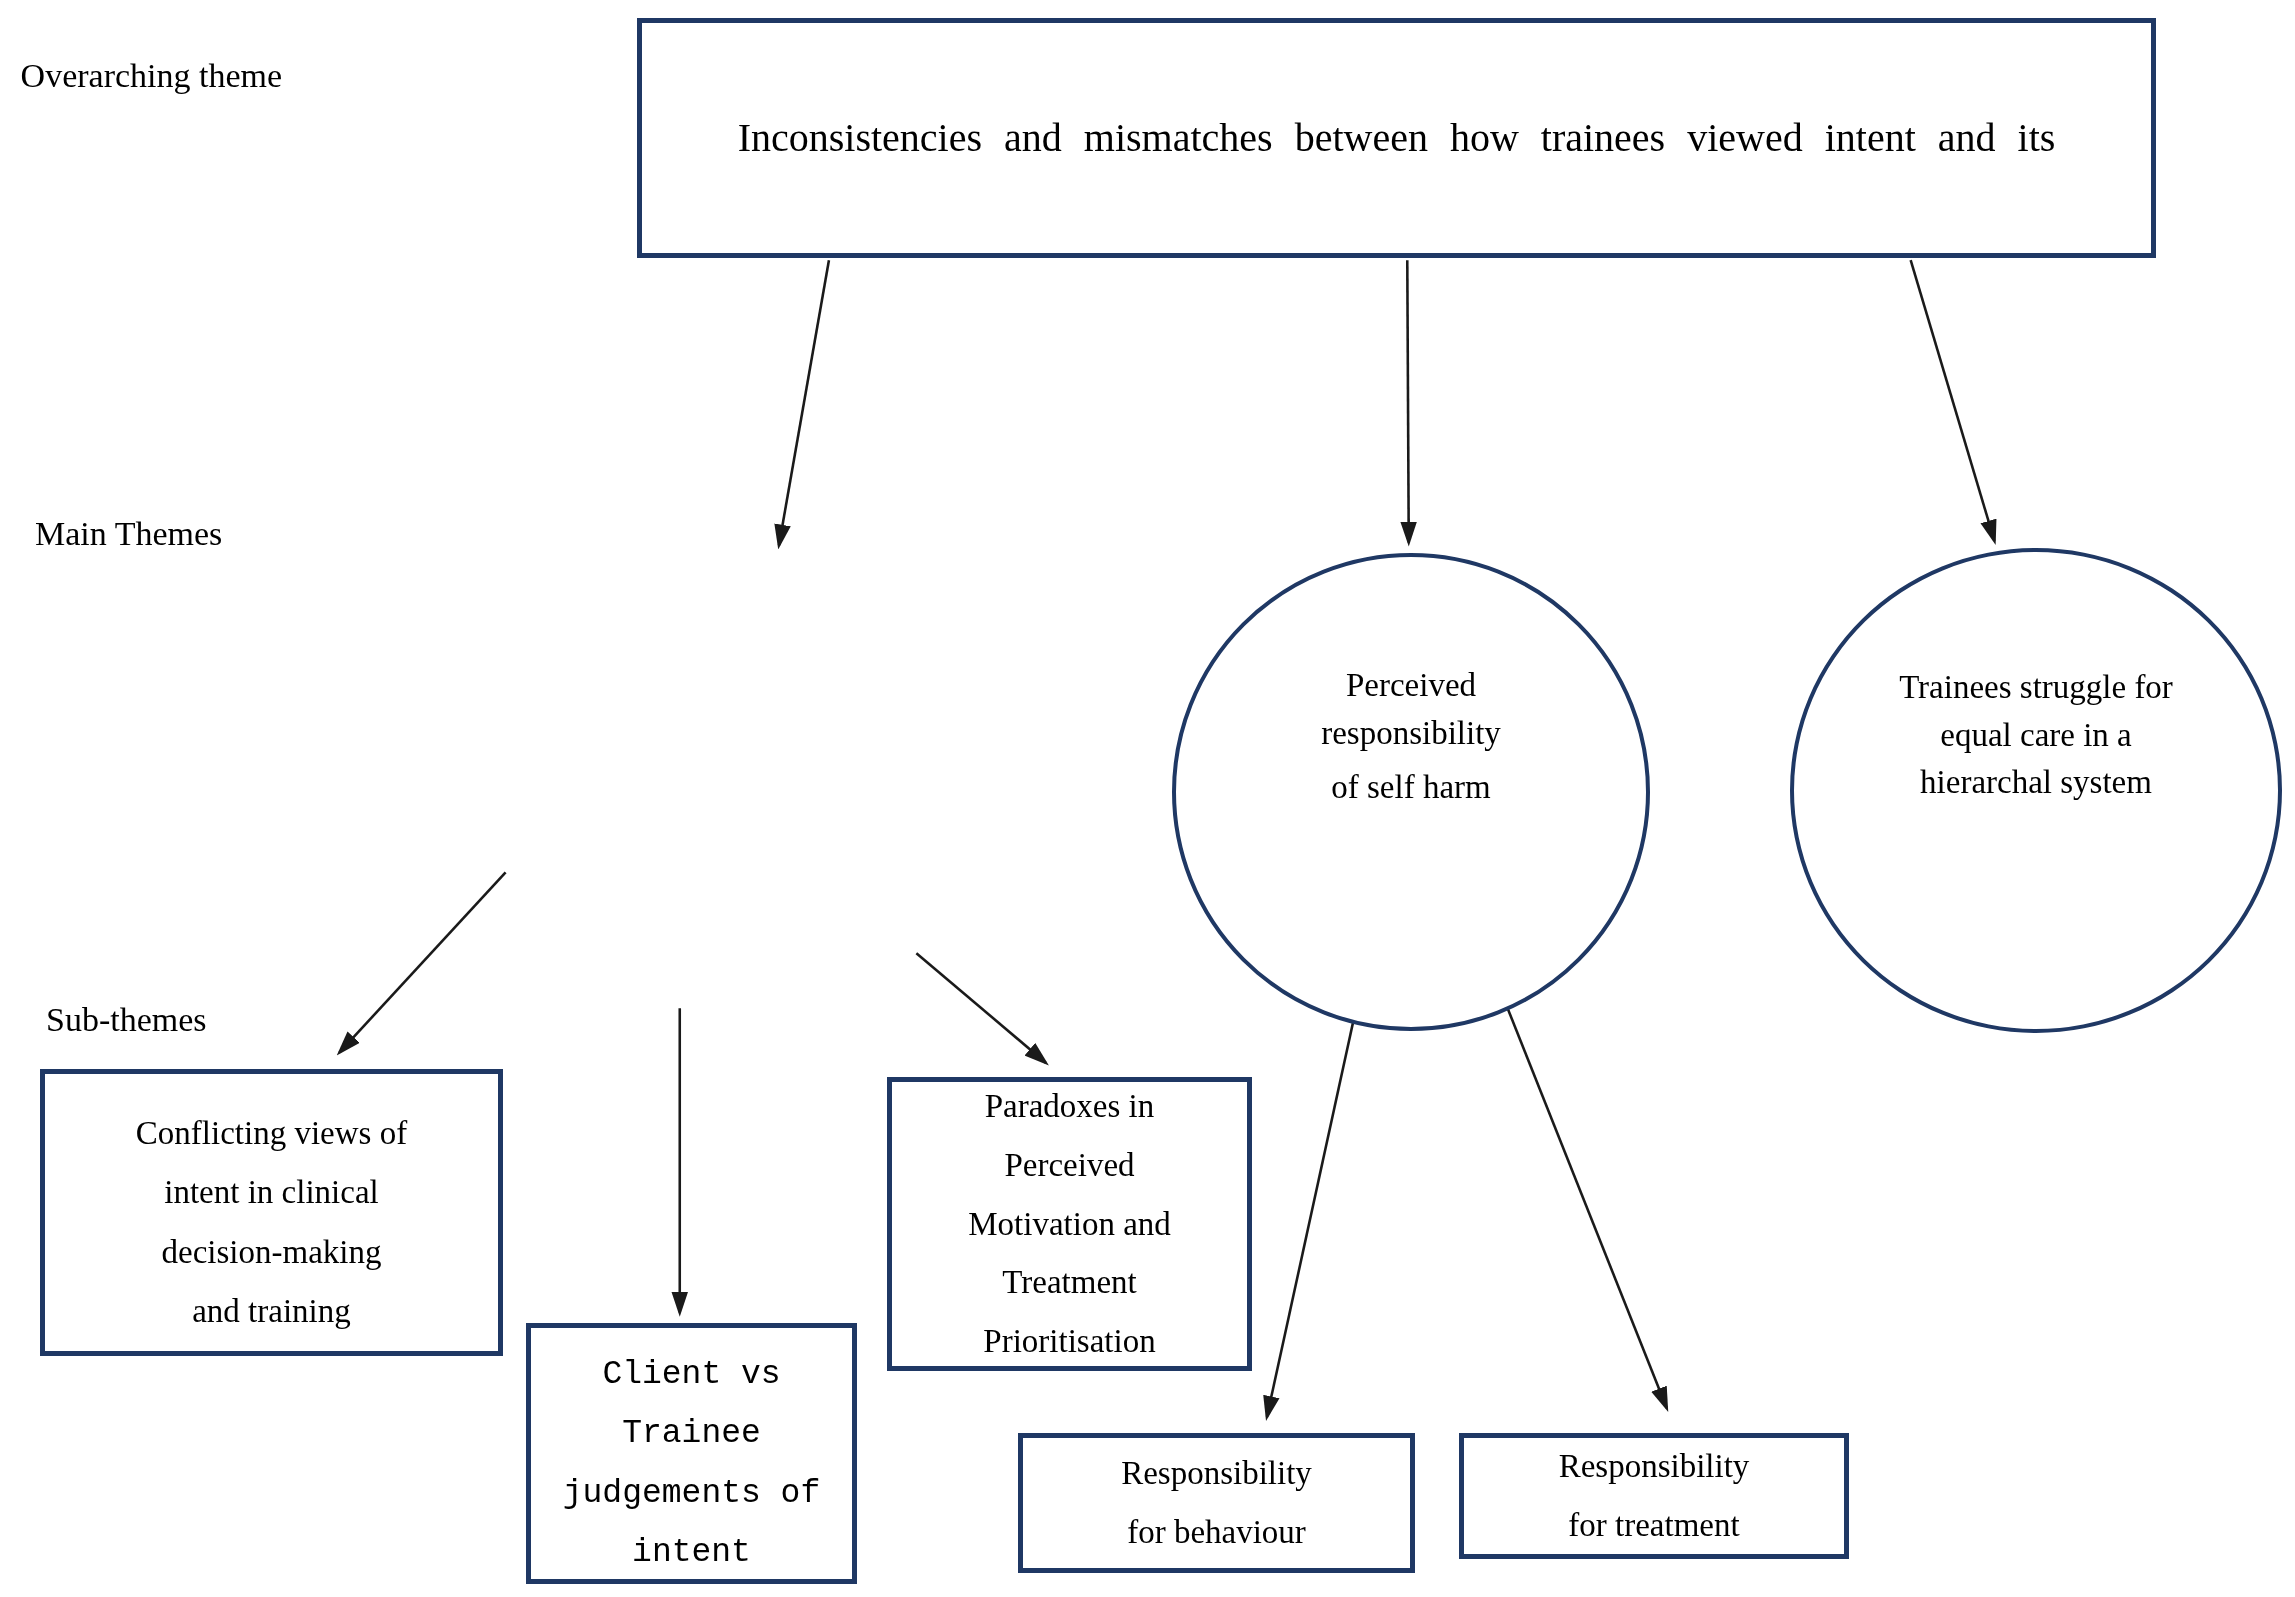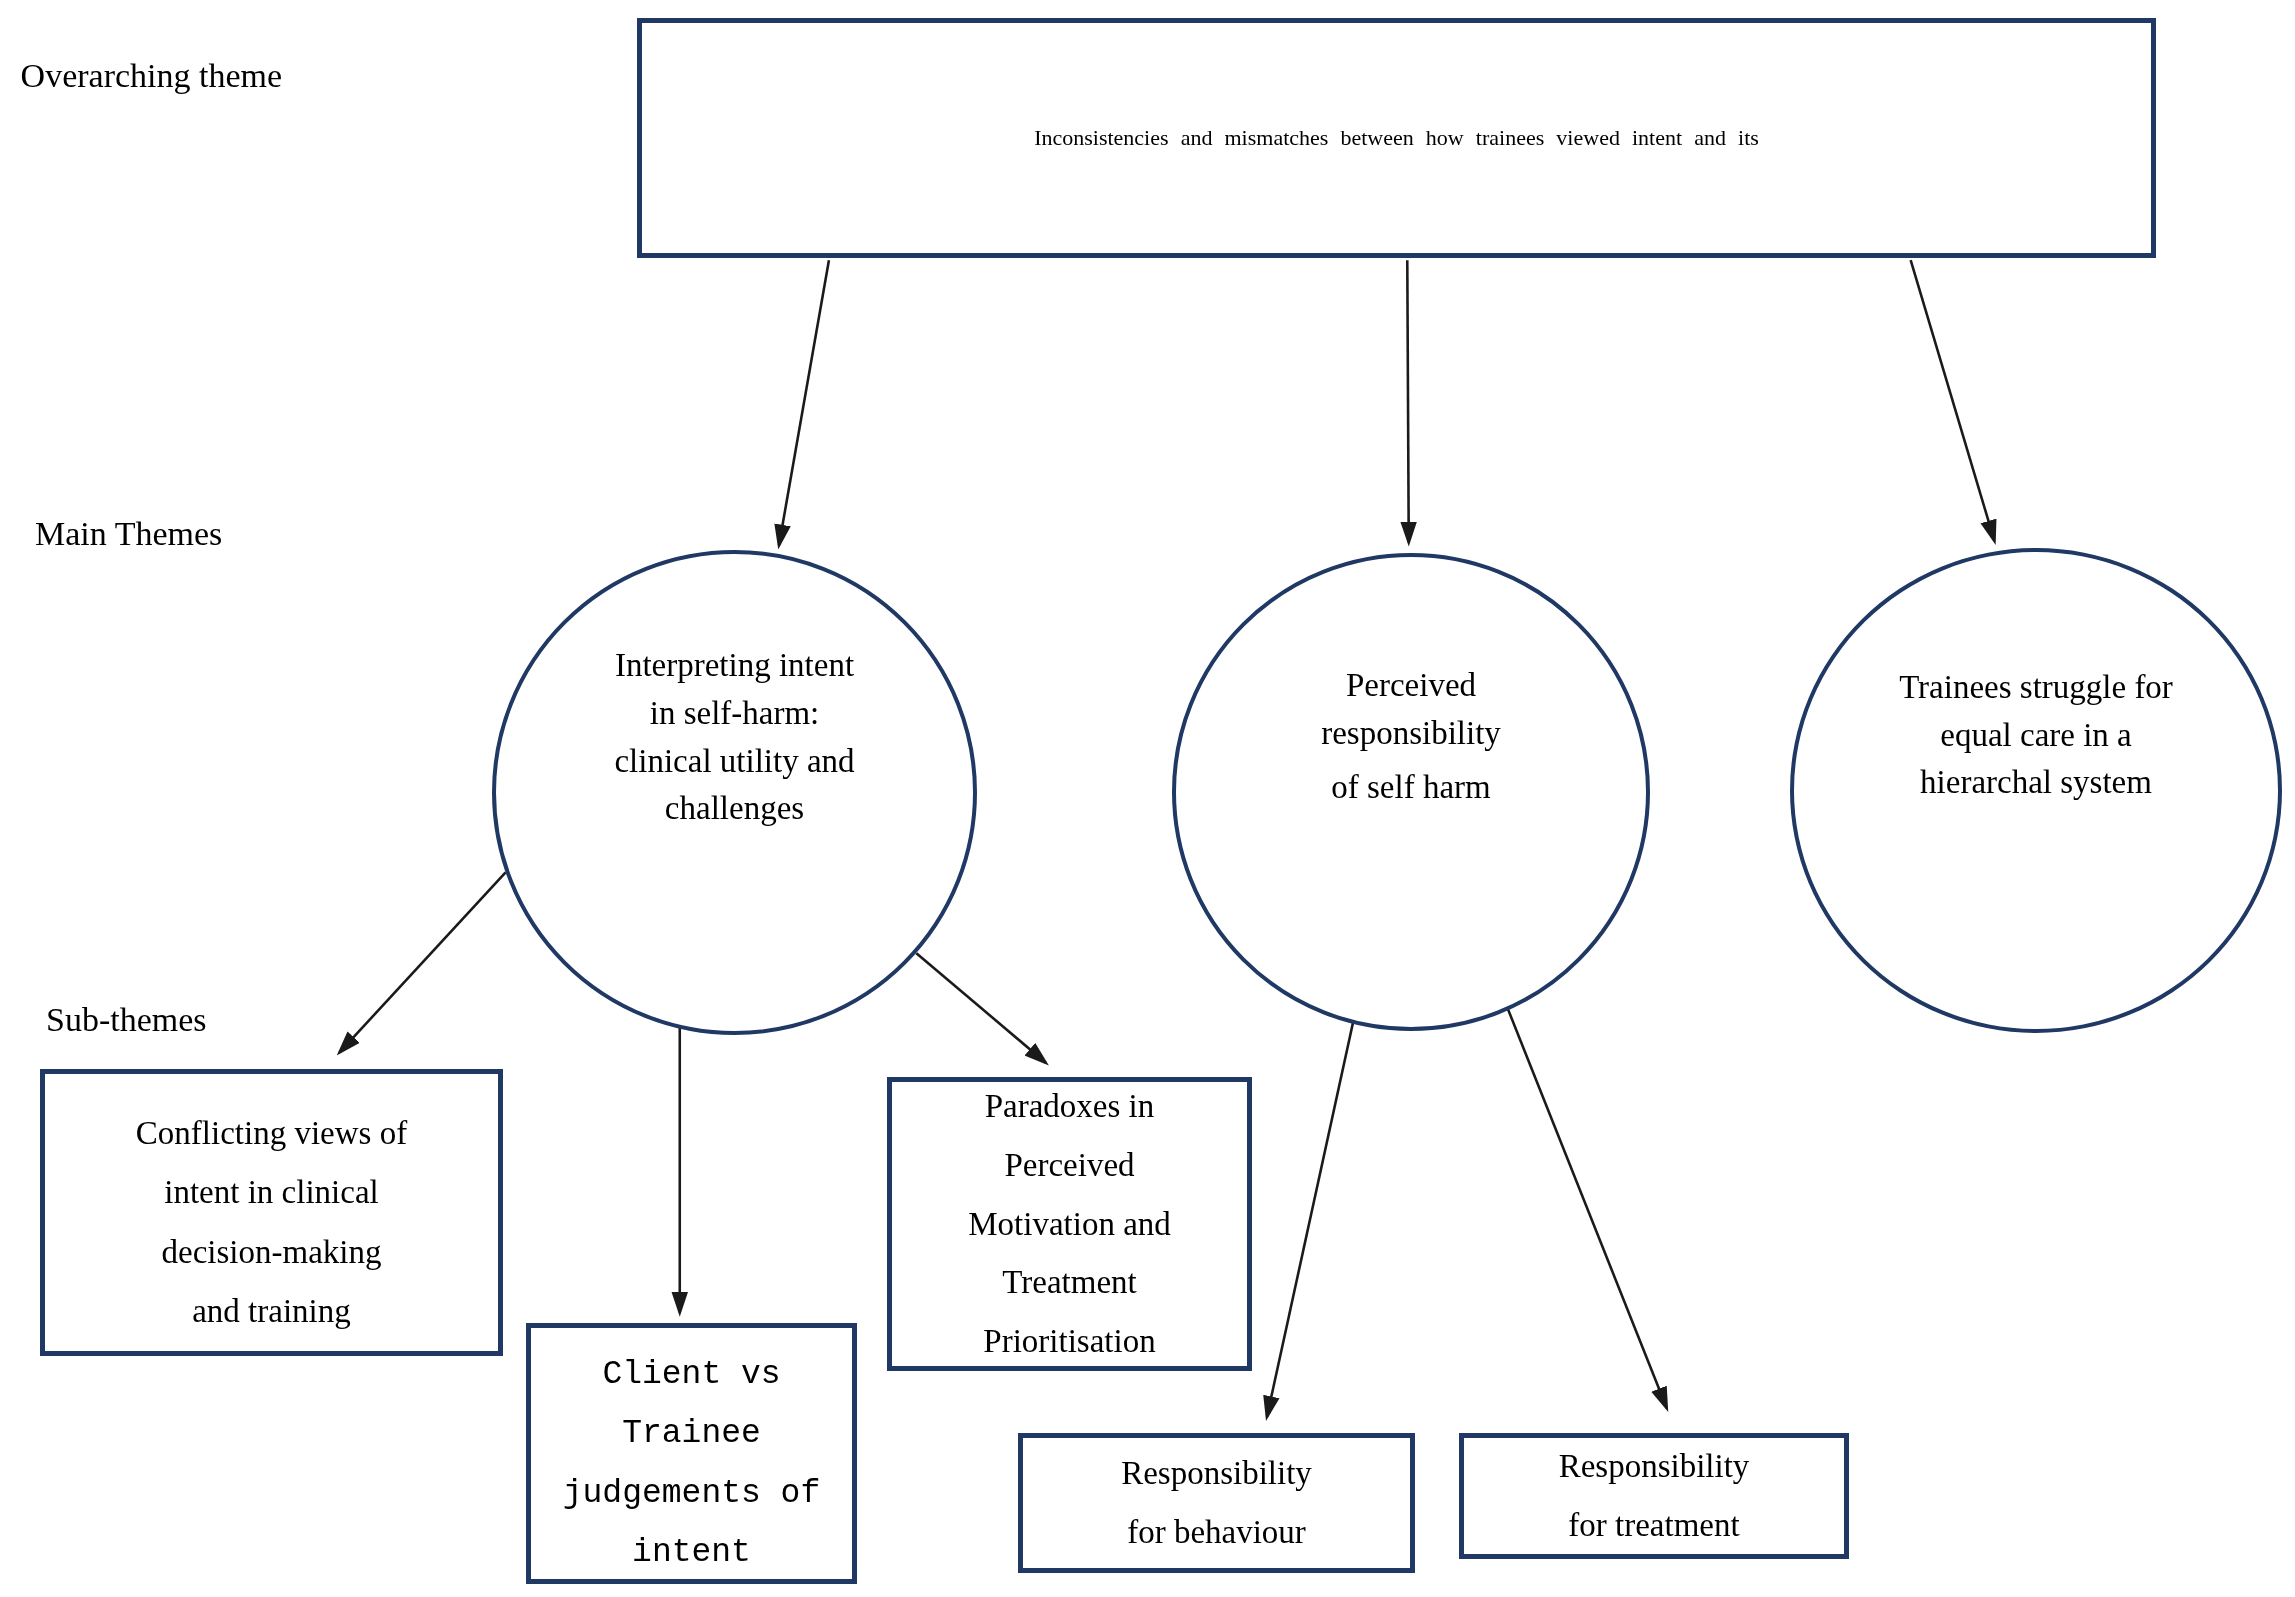--- a/index.html
+++ b/index.html
@@ -36,21 +36,21 @@
   }
   .circlenode{
     border:4.4px solid #1f3864;
     border-radius:50%;
     font-size:33px;
     line-height:1.44;
     padding-bottom:110px;
   }
   .obx{
     border:5.1px solid #1f3864;
-    font-size:22px;
+    font-size:40px;
     line-height:1.66;
     word-spacing:0.30em;
   }
   .pad-top{padding-top:20.6px;}
   .ln{display:block;}
 </style>
 </head>
 <body>
 
 <div class="canvas">
@@ -80,26 +80,20 @@
     <span class="ln">Main Themes</span>
   </div>
   <div class="lbl" style="left:46px;top:1001px;">
     <span class="ln">Sub-themes</span>
   </div>
 
   <div class="node obx" style="left:637px;top:18.4px;width:1519px;height:240px;">
     <span class="ln">Inconsistencies and mismatches between how trainees viewed intent and its</span>
   </div>
 
-  <div class="node circlenode" style="left:492px;top:550px;width:485px;height:485px;">
-    <span class="ln">Interpreting intent</span>
-    <span class="ln">in self-harm:</span>
-    <span class="ln">clinical utility and</span>
-    <span class="ln">challenges</span>
-  </div>
 
   <div class="node circlenode" style="left:1172px;top:553px;width:478px;height:478px;">
     <span class="ln">Perceived</span>
     <span class="ln">responsibility</span>
     <span class="ln" style="margin-top:7.4px;">of self harm</span>
   </div>
 
   <div class="node circlenode" style="left:1790px;top:548px;width:492px;height:485px;">
     <span class="ln">Trainees struggle for</span>
     <span class="ln">equal care in a</span>

